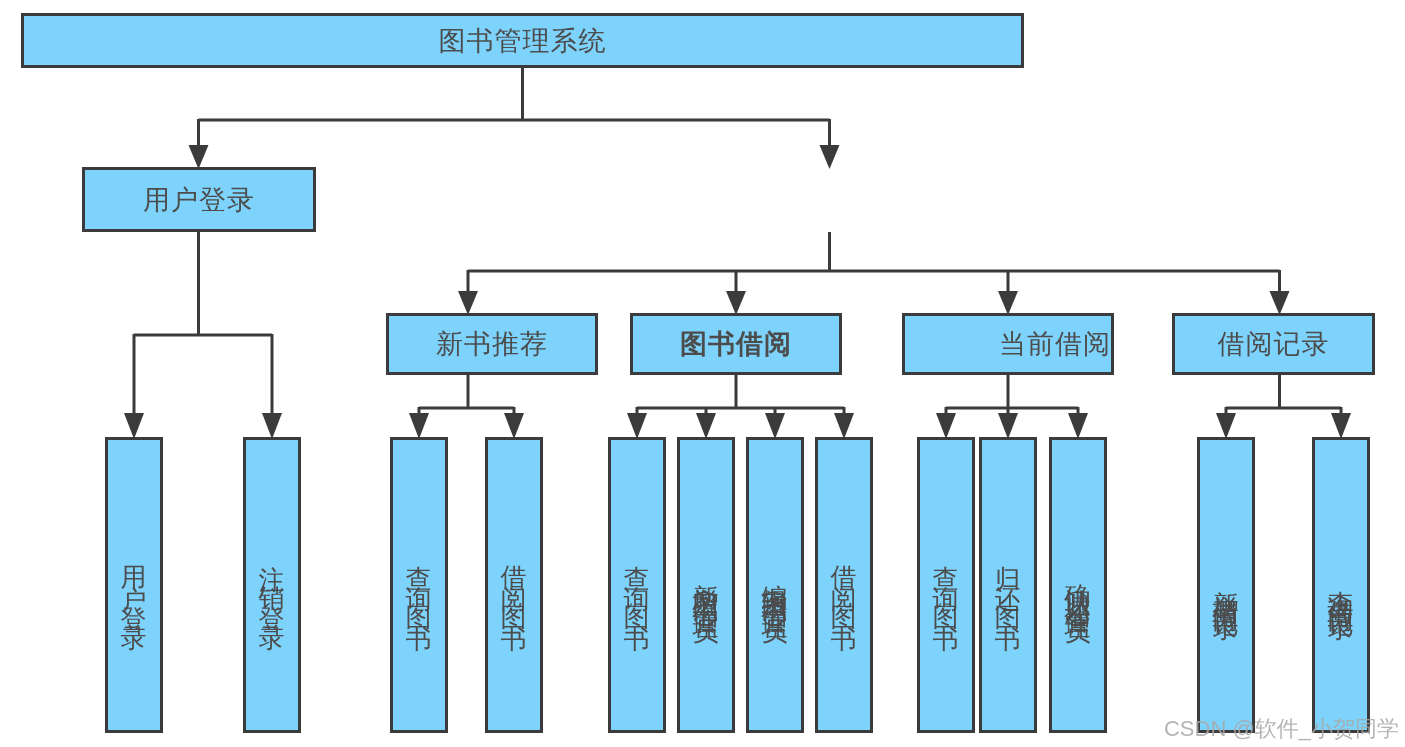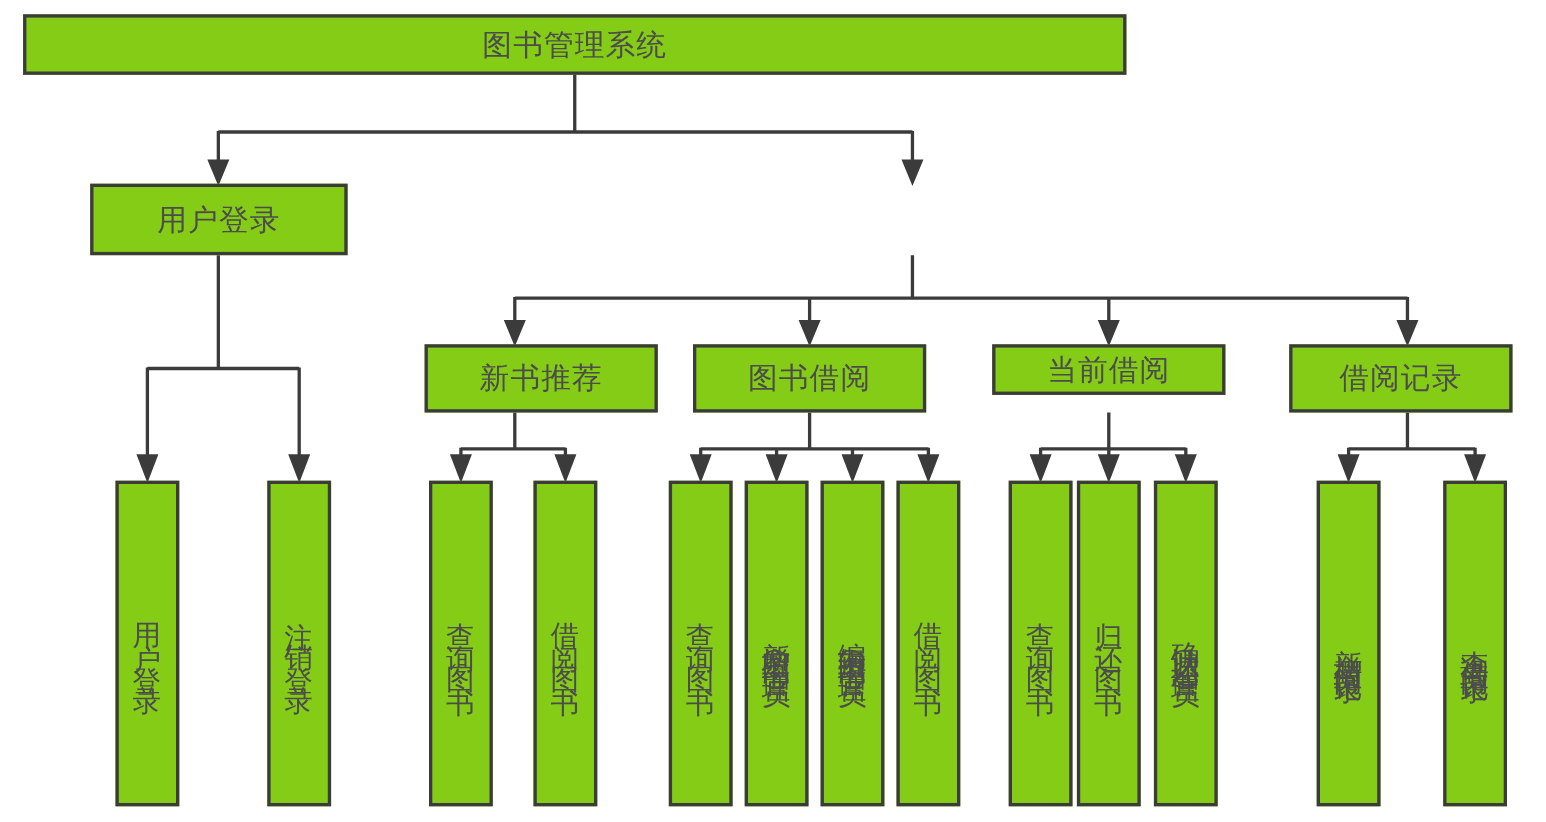--- a/index.html
+++ b/index.html
@@ -8,21 +8,21 @@
     background:var(--background,#ffffff);
     font-family:"Liberation Sans",sans-serif;
     color:var(--text,#4c4c4c);
   }
   svg.wires{position:absolute;left:0;top:0;width:1405px;height:747px;}
   .wires path{stroke:var(--line,#3b3b3b);stroke-width:3;fill:none;}
   .wires polygon{fill:var(--line,#3b3b3b);}
   .node{
     position:absolute;box-sizing:border-box;
     border:3px solid var(--line,#3b3b3b);
-    background:#84cc16;
+    background:#7dd3fc;
     display:flex;align-items:center;justify-content:center;
   }
   .node.h .label{font-size:27px;letter-spacing:1px;white-space:nowrap;}
   .node.v .label{
     writing-mode:vertical-rl;text-orientation:mixed;
     font-size:26px;line-height:1;white-space:nowrap;
   }
   .ls20 .label{letter-spacing:20px;}
   .ls5  .label{letter-spacing:5px;}
   .watermark{
@@ -83,24 +83,24 @@
     <span class="label">图书管理系统</span>
   </div>
 
   <div class="node h" style="left:82px;top:167px;width:234px;height:65px;">
     <span class="label">用户登录</span>
   </div>
 
   <div class="node h" style="left:362px;top:313px;width:212px;height:62px;margin-left:24px;">
     <span class="label">新书推荐</span>
   </div>
-  <div class="node h" style="left:630px;top:313px;width:212px;height:62px;">
+  <div class="node h" style="left:630px;top:313px;width:212px;height:62px;font-weight:bold;">
     <span class="label">图书借阅</span>
   </div>
-  <div class="node h" style="left:902px;top:313px;width:212px;height:46px;">
+  <div class="node h" style="left:902px;top:313px;width:212px;height:62px;justify-content:flex-end;">
     <span class="label">当前借阅</span>
   </div>
   <div class="node h" style="left:1172px;top:313px;width:203px;height:62px;">
     <span class="label">借阅记录</span>
   </div>
 
   <div class="node v ls20" style="left:105px;top:437px;width:58px;height:296px;">
     <span class="label">用户登录</span>
   </div>
   <div class="node v ls20" style="left:243px;top:437px;width:58px;height:296px;">
@@ -137,14 +137,15 @@
     <span class="label">确认归还（管理员）</span>
   </div>
 
   <div class="node v ls5" style="left:1197px;top:437px;width:58px;height:296px;">
     <span class="label">新增借阅记录</span>
   </div>
   <div class="node v ls5" style="left:1312px;top:437px;width:58px;height:296px;">
     <span class="label">查询借阅记录</span>
   </div>
 
+  <div class="watermark">CSDN @软件_小贺同学</div>
 
 </div>
 
 </body></html>

